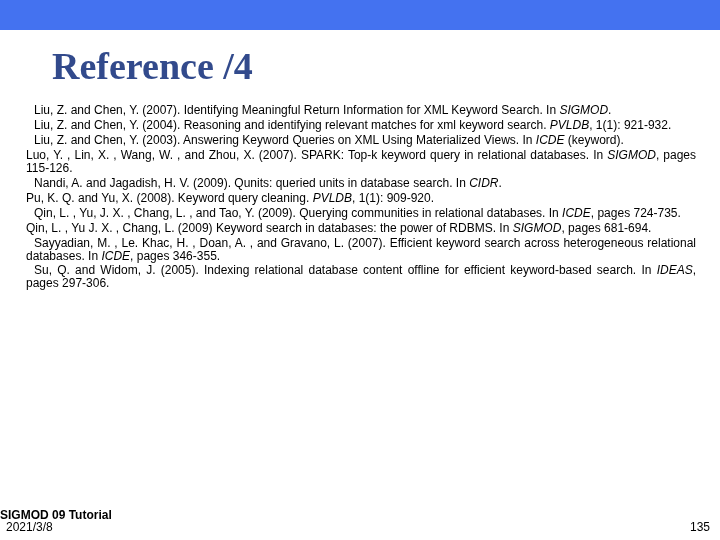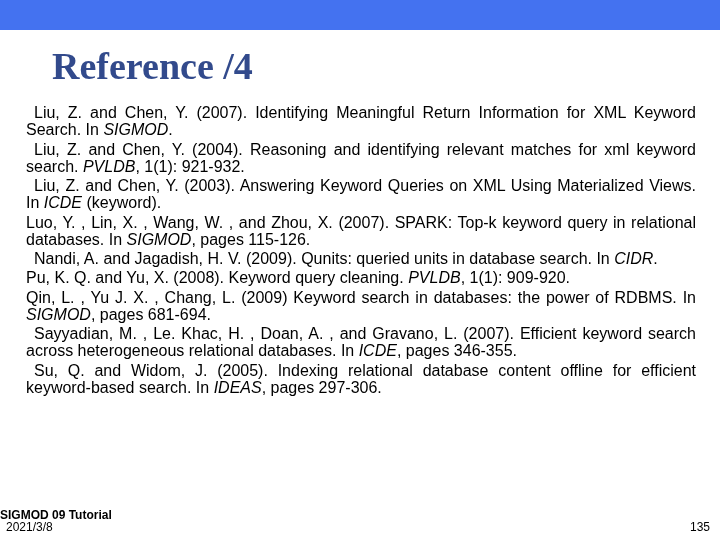--- a/index.html
+++ b/index.html
@@ -1,20 +1,20 @@
 <!DOCTYPE html>
 <html><head>
 <meta charset="utf-8">
 <style>
   * { margin: 0; padding: 0; box-sizing: border-box; }
   html, body { width: 720px; height: 540px; font-family: Arial, Helvetica, sans-serif; background: #fff; overflow: hidden; }
   .slide { position: relative; width: 720px; height: 540px; }
   .topbar { height: 30px; background: #4472f0; }
   .title { font-family: "Times New Roman", Times, serif; color: #324a8c; font-size: 38px; padding: 14px 0 10px 52px; }
-  .body { padding: 6px 24px 0 26px; text-align: justify; font-size: 16px; line-height: 1.08; color: #000; }
+  .body { padding: 6px 24px 0 26px; text-align: justify; font-size: 12px; line-height: 1.08; color: #000; }
   .body p { margin-bottom: 2px; text-indent: 8px; }
   .body p.no-indent { text-indent: 0; }
   .body i { font-style: italic; }
   .footer { position: absolute; left: 0; right: 0; bottom: 6px; font-size: 12px; color: #000; }
   .footer .date { position: absolute; left: 6px; bottom: 0; }
   .footer .center { position: absolute; left: 0; right: 0; bottom: 12px; font-weight: bold; }
   .footer .page { position: absolute; right: 10px; bottom: 0; }
 </style>
 </head>
 <body>
@@ -22,20 +22,21 @@
 <div class="slide">
   <div class="topbar"></div>
   <h1 class="title">Reference /4</h1>
   <div class="body" id="refs">
       <p><span> Liu, Z. and Chen, Y. (2007). Identifying Meaningful Return Information for XML Keyword Search. In </span><i>SIGMOD</i><span>.</span></p>
       <p><span> Liu, Z. and Chen, Y. (2004). Reasoning and identifying relevant matches for xml keyword search. </span><i>PVLDB</i><span>, 1(1): 921-932.</span></p>
       <p><span> Liu, Z. and Chen, Y. (2003). Answering Keyword Queries on XML Using Materialized Views. In </span><i>ICDE</i><span> (keyword).</span></p>
       <p class="no-indent"><span>Luo, Y. , Lin, X. , Wang, W. , and Zhou, X. (2007). SPARK: Top-k keyword query in relational databases. In </span><i>SIGMOD</i><span>, pages 115-126.</span></p>
       <p><span> Nandi, A. and Jagadish, H. V. (2009). Qunits: queried units in database search. In </span><i>CIDR</i><span>.</span></p>
       <p class="no-indent"><span>Pu, K. Q. and Yu, X. (2008). Keyword query cleaning. </span><i>PVLDB</i><span>, 1(1): 909-920.</span></p>
+      <p><span> Qin, L. , Yu, J. X. , Chang, L. , and Tao, Y. (2009). Querying communities in relational databases. In </span><i>ICDE</i><span>, pages 724-735.</span></p>
       <p class="no-indent"><span>Qin, L. , Yu J. X. , Chang, L. (2009) Keyword search in databases: the power of RDBMS. In </span><i>SIGMOD</i><span>, pages 681-694.</span></p>
       <p><span> Sayyadian, M. , Le. Khac, H. , Doan, A. , and Gravano, L. (2007). Efficient keyword search across heterogeneous relational databases. In </span><i>ICDE</i><span>, pages 346-355.</span></p>
       <p><span> Su, Q. and Widom, J. (2005). Indexing relational database content offline for efficient keyword-based search. In </span><i>IDEAS</i><span>, pages 297-306.</span></p>
     </div>
   <div class="footer">
     <span class="date">2021/3/8</span>
     <span class="center">SIGMOD 09 Tutorial</span>
     <span class="page">135</span>
   </div>
 </div>

